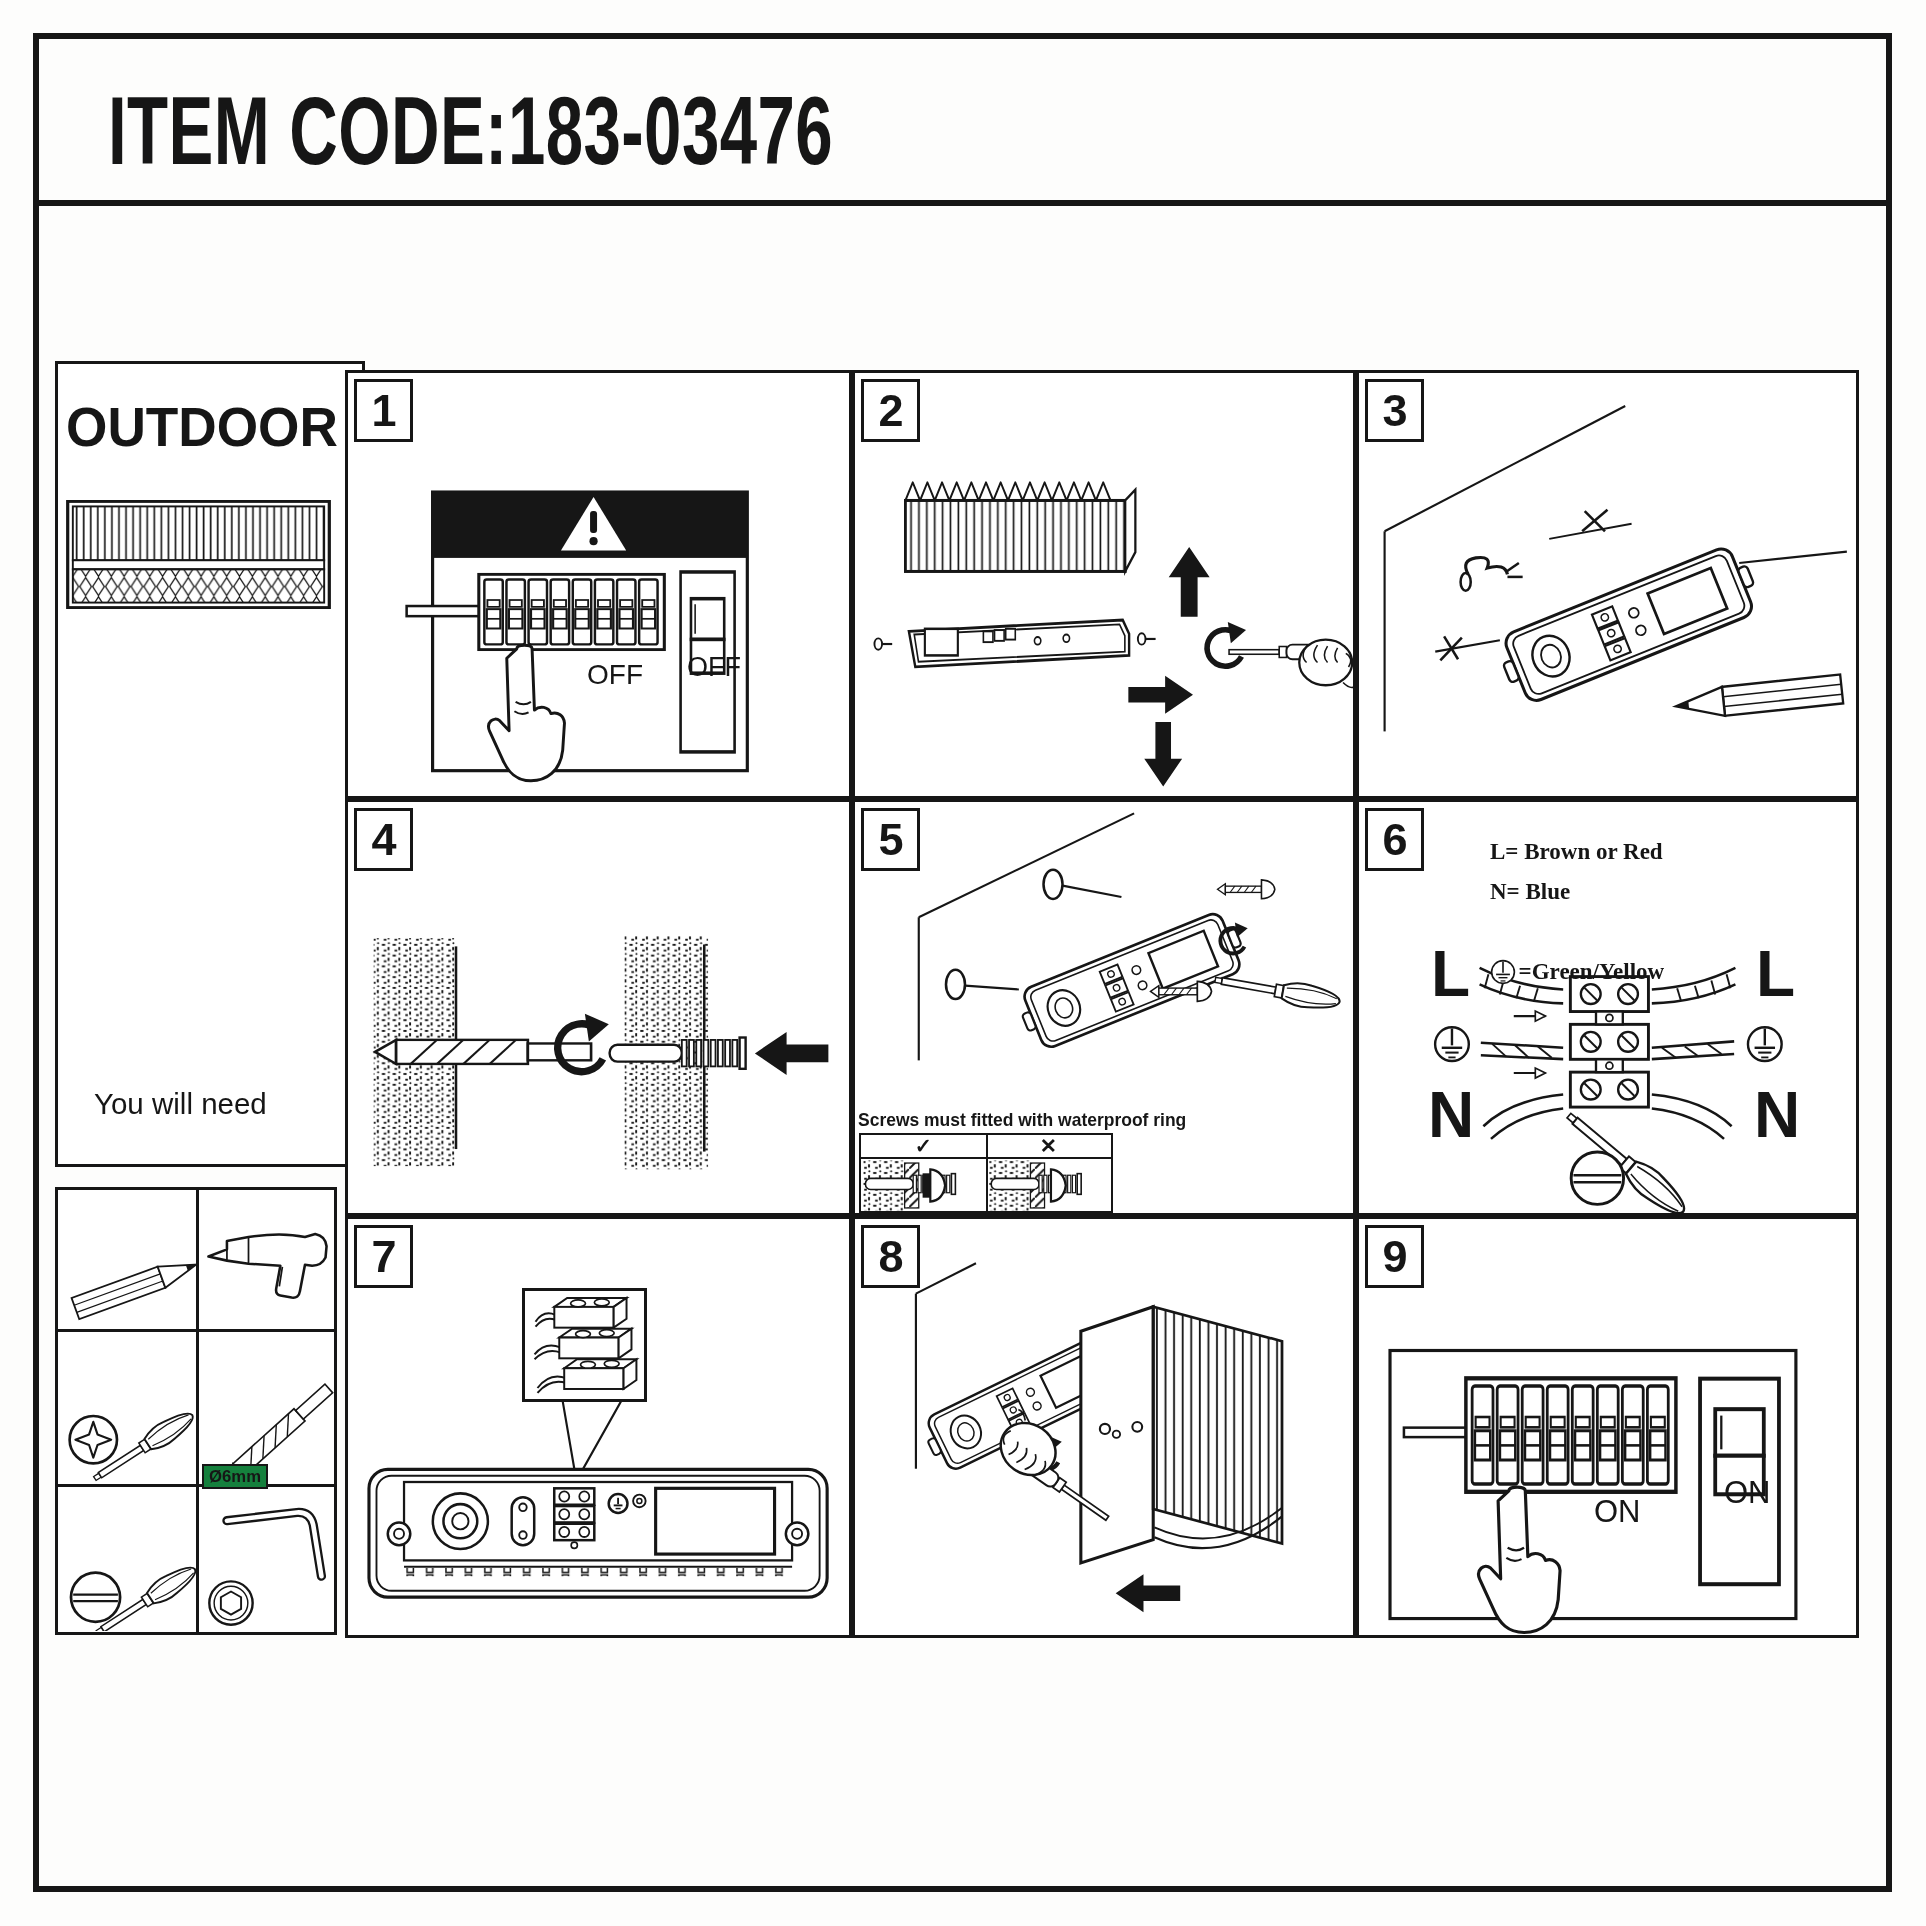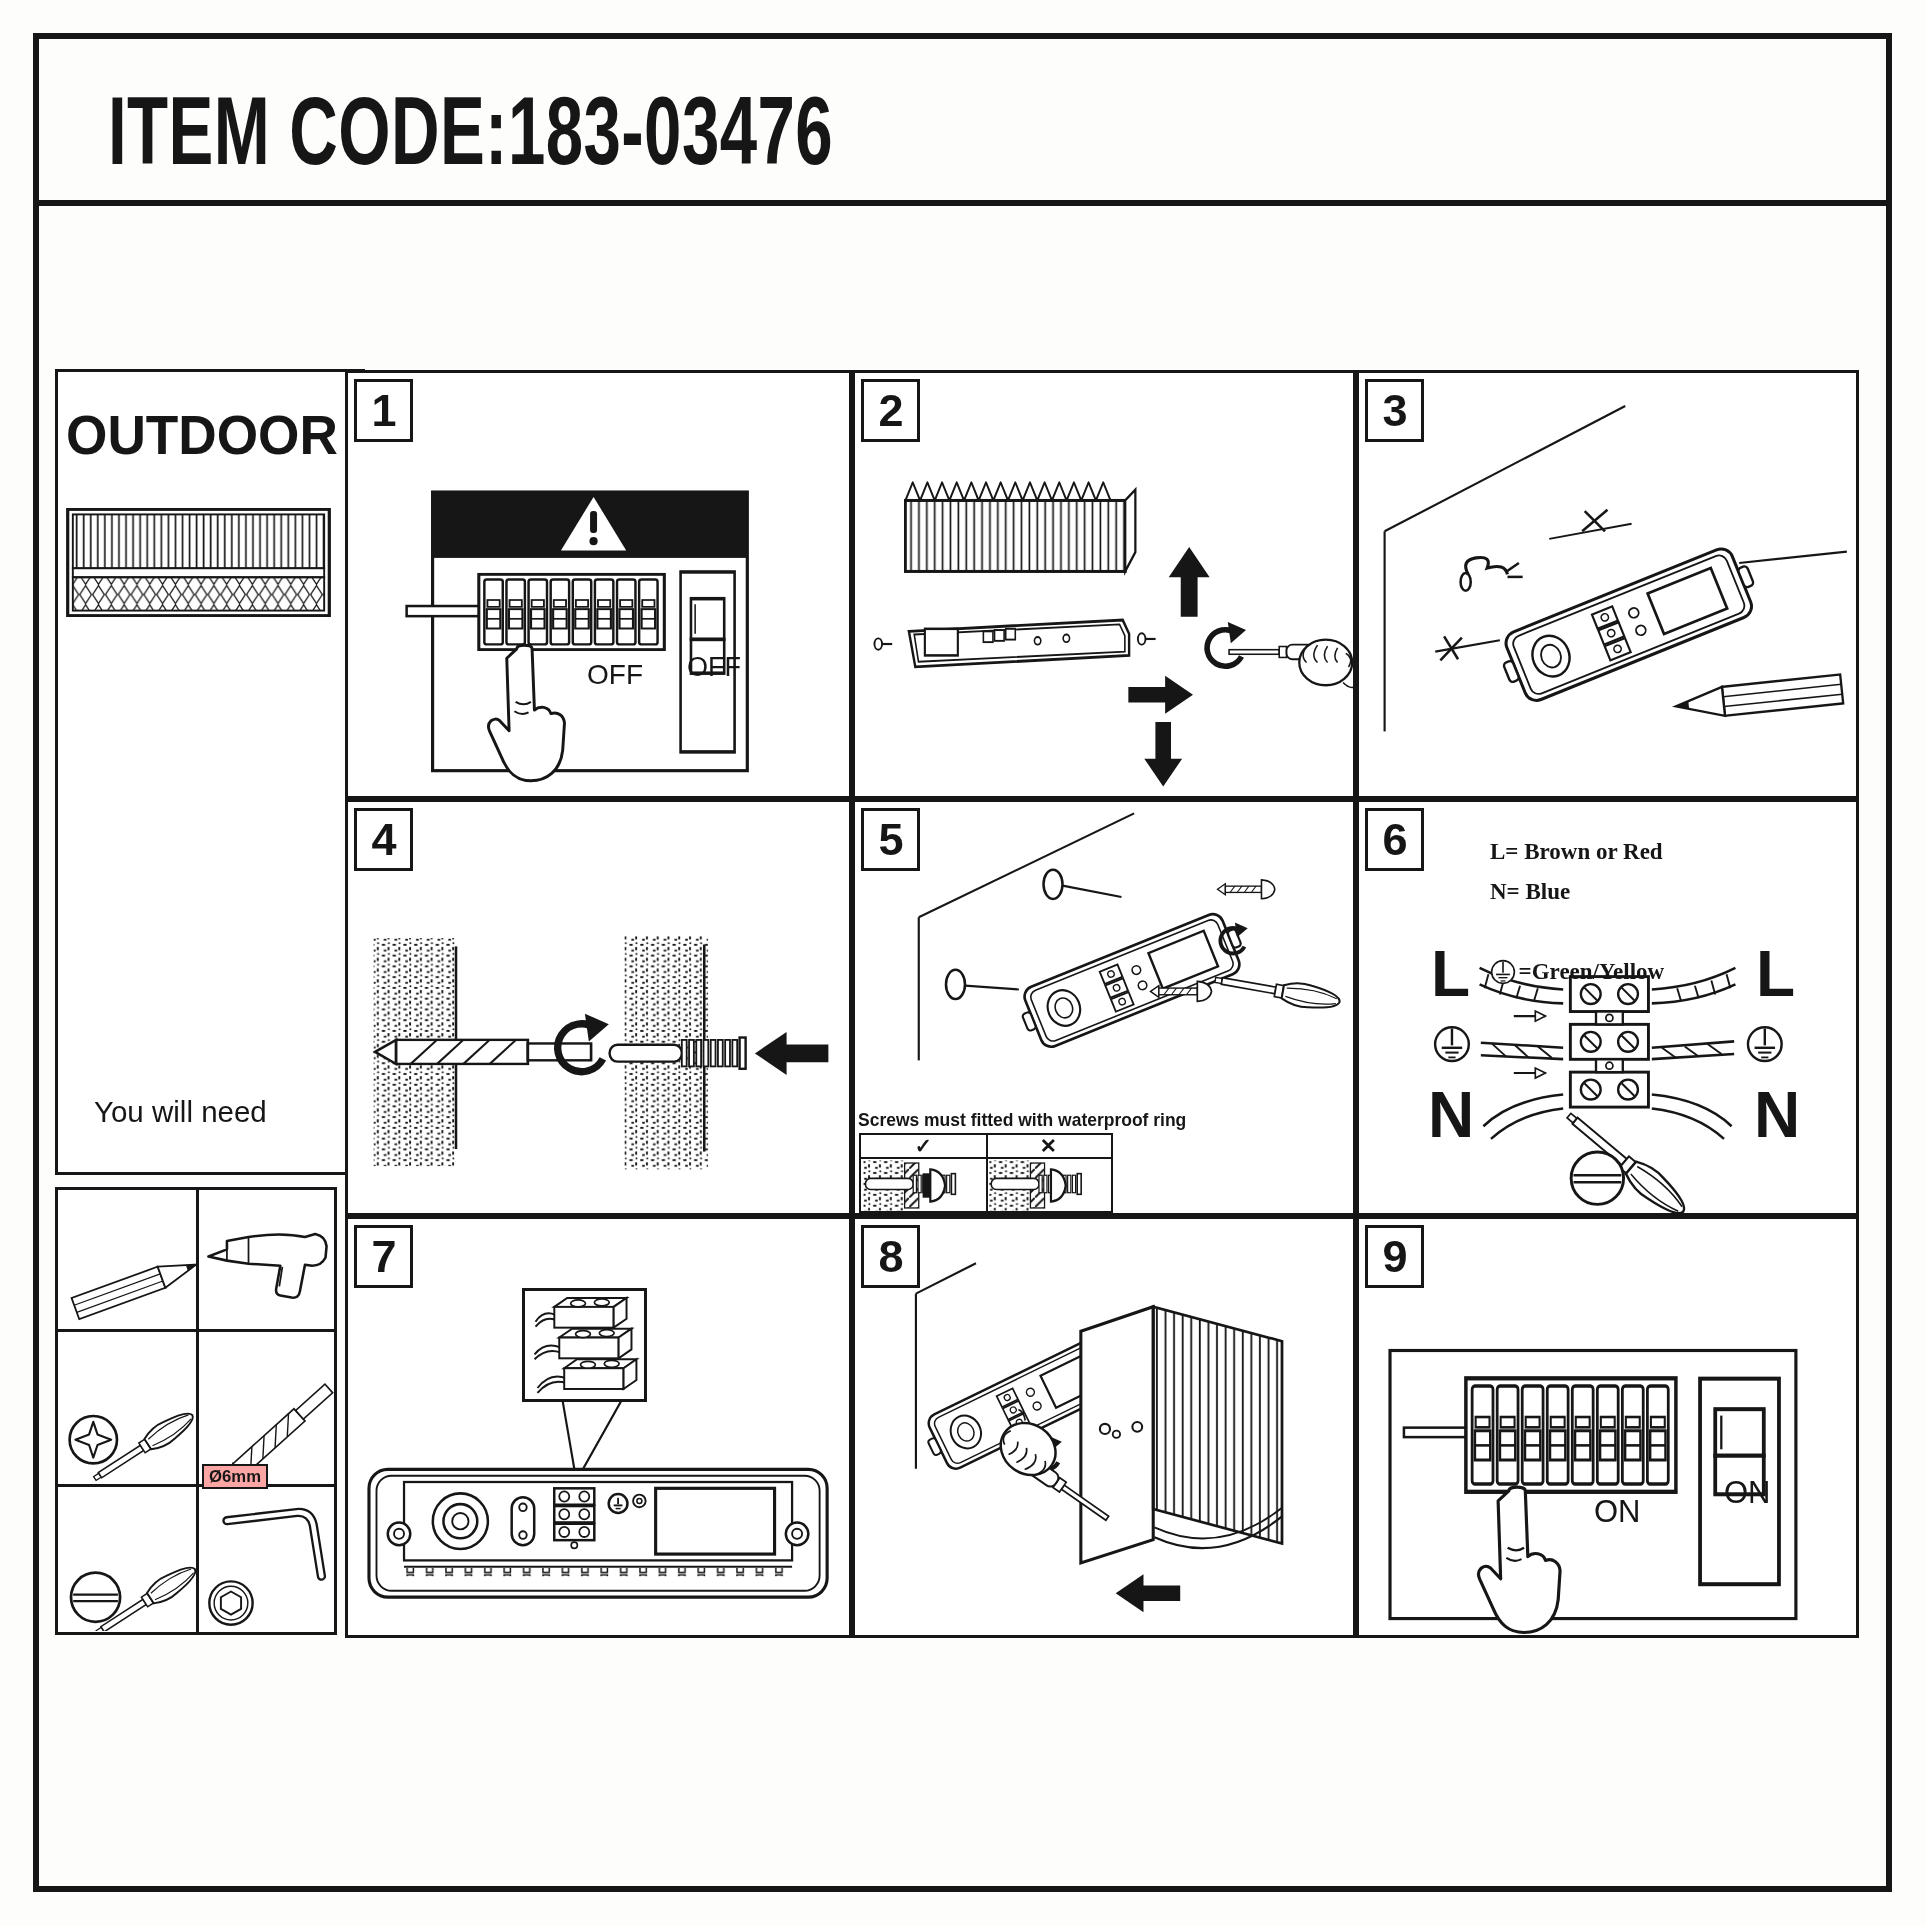--- a/index.html
+++ b/index.html
@@ -10,21 +10,21 @@
   .page-title{left:108px;top:76px;font-size:96px;font-weight:bold;letter-spacing:0.6px;transform:scaleX(0.70);transform-origin:left top;white-space:nowrap;}
   .box{border:3.2px solid #161616;box-sizing:border-box;background:#fff;}
   .cell-num{position:absolute;left:6.4px;top:6.4px;width:59px;height:63px;border:3.9px solid #161616;box-sizing:border-box;font-size:45px;font-weight:bold;display:flex;align-items:center;justify-content:center;background:#fff;}
   .blab{font-weight:bold;white-space:nowrap;position:absolute;}
   .sidebar-outdoor{left:7.7px;top:29.5px;font-size:56px;font-weight:bold;transform:scaleX(0.95);transform-origin:left top;white-space:nowrap;}
   .you-need{left:36px;top:723px;font-size:29.5px;font-weight:normal;white-space:nowrap;}
   .tools-grid{left:55px;top:1187px;width:282px;height:448px;}
   .tg-v{position:absolute;left:138px;top:0;width:3.2px;height:100%;background:#161616;}
   .tg-h1{position:absolute;left:0;top:139px;width:100%;height:3.2px;background:#161616;}
   .tg-h2{position:absolute;left:0;top:294px;width:100%;height:3.2px;background:#161616;}
-  .ø-label{position:absolute;left:144px;top:274px;border:2.6px solid #161616;background:#fca5a5;font-size:16.7px;font-weight:bold;padding:0.6px 5.1px;text-align:right;}
+  .ø-label{position:absolute;left:144px;top:274px;border:2.6px solid #161616;background:#15803d;font-size:16.7px;font-weight:bold;padding:0.6px 5.1px;text-align:right;}
   .step{background:#fff;}
   .step svg.fill{position:absolute;left:0;top:0;width:100%;height:100%;}
   .note-5{left:2.6px;top:307px;font-size:19px;font-weight:bold;transform:scaleX(0.92);transform-origin:left top;}
   .tbl5{position:absolute;left:3.9px;top:331px;width:254px;height:80px;border:2.6px solid #161616;box-sizing:border-box;}
   .tbl5 .hdr{position:absolute;top:0;width:50%;height:24.4px;border-bottom:2.6px solid #161616;box-sizing:border-box;display:flex;align-items:center;justify-content:center;font-size:20.5px;font-weight:bold;}
   .tbl5 .vd{position:absolute;left:50%;top:0;width:2.6px;height:100%;background:#161616;}
   .legend6{left:131px;top:29.5px;font-size:23px;font-weight:bold;line-height:40px;white-space:nowrap;font-family:Liberation Serif, serif;}
   .bigletter{font-size:64px;font-weight:bold;line-height:1;}
   .onoff{font-weight:normal;white-space:nowrap;}
   .inset7{position:absolute;left:174px;top:69px;width:125px;height:114px;border:3.2px solid #161616;box-sizing:border-box;background:#fff;}
@@ -307,21 +307,21 @@
     <path d="M124,404 Q230,452 332,372" fill="none" stroke="#161616" stroke-width="3"></path>
   </g>
 </defs>
 </svg>
 
 <div class="page">
   <div class="abs frame"></div>
   <div class="abs title-sep"></div>
   <div class="abs page-title">ITEM CODE:183-03476</div>
 
-  <div class="abs box" style="left:55px;top:369px;width:310px;height:806px;">
+  <div class="abs box" style="left:55px;top:361px;width:310px;height:806px;">
     <div class="abs sidebar-outdoor">OUTDOOR</div>
     <svg class="abs" style="left:7.7px;top:136px;width:265px;height:109px;" viewBox="0 0 412 170">
         <use href="#g-product"></use>
       </svg>
     <div class="abs you-need">You will need</div>
   </div>
 
   <div class="abs box tools-grid">
     <div class="tg-v"></div>
     <div class="tg-h1"></div>

